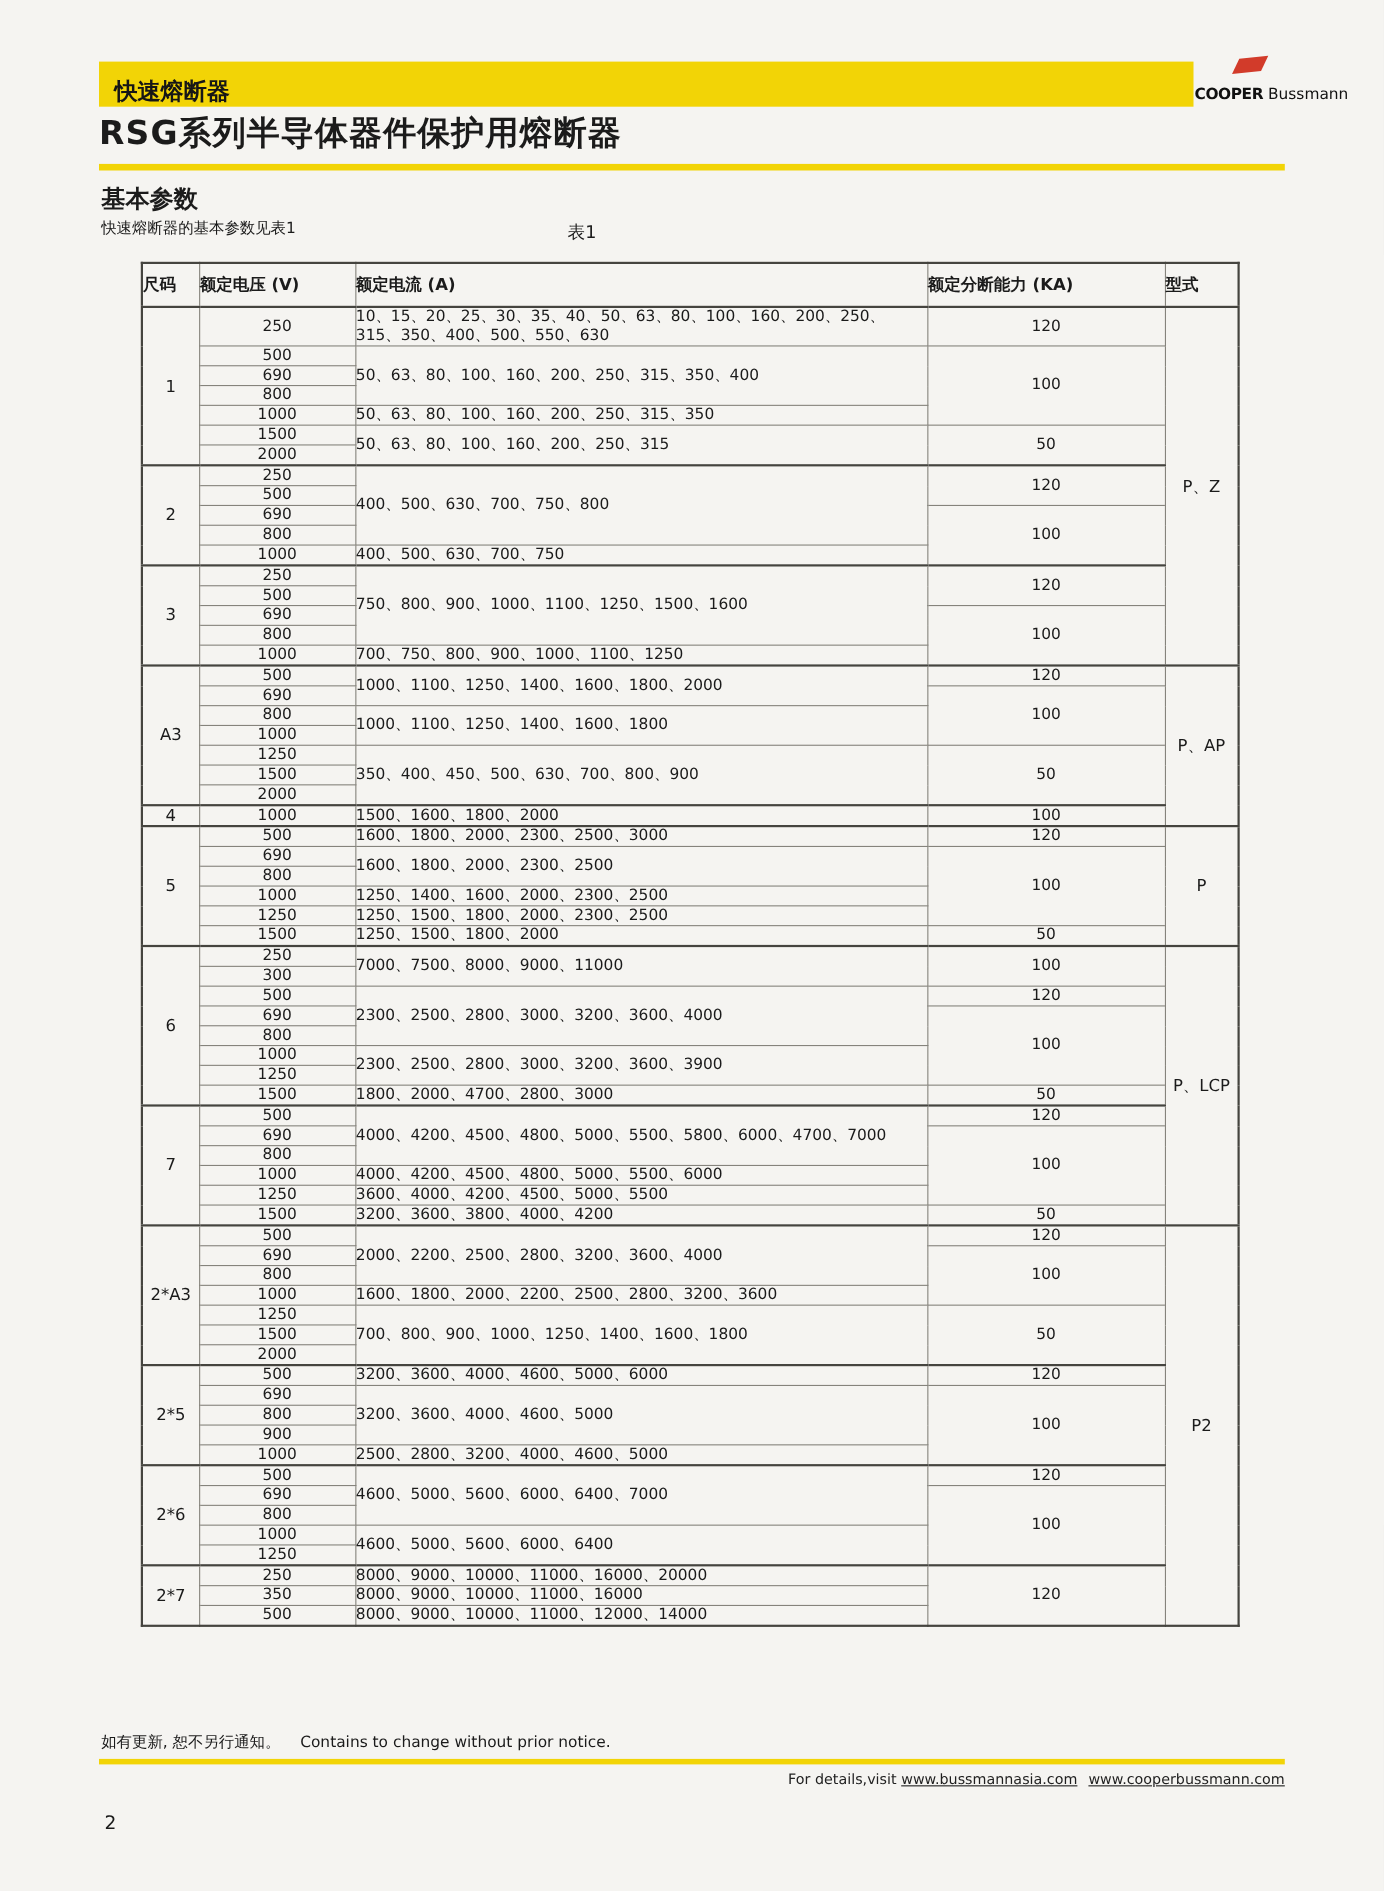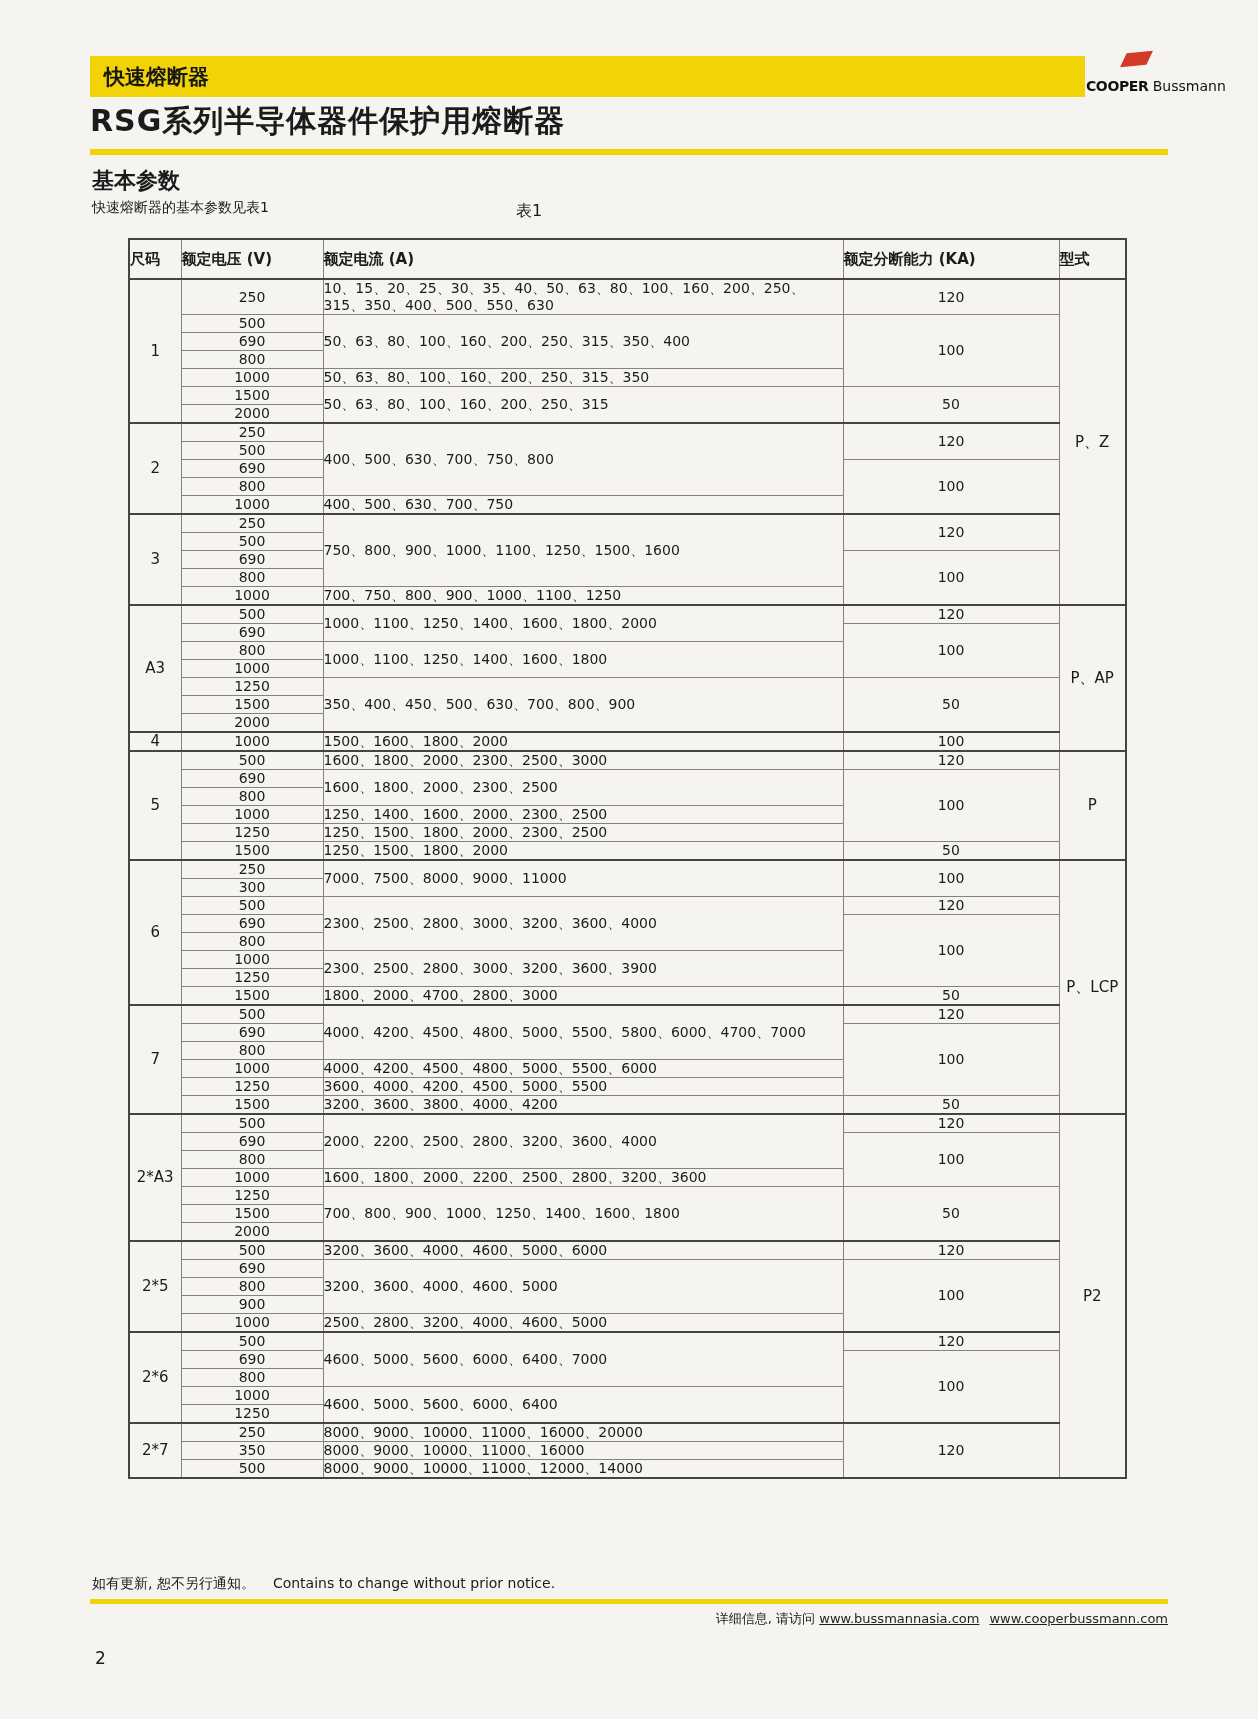--- a/index.html
+++ b/index.html
@@ -6,21 +6,21 @@
   html, body { background: #e8e8e6; }
   body {
     width: 1258px; height: 1719px; position: relative;
     background: #f5f4f1;
     font-family: "DejaVu Sans", "Liberation Sans", sans-serif;
     color: #1b1b1b;
   }
   
   .banner {
     position: absolute; left: 90px; top: 56px; width: 995px; height: 41px;
-    background: #f2d406; display: flex; align-items: center;
+    background: #f2d406; display: flex; align-items: flex-end;
     padding-left: 14px; font-size: 21px; font-weight: bold; color: #161616;
   }
   .logo { position: absolute; left: 1086px; top: 52px; width: 86px; }
   .logo-flag {
     width: 25px; height: 14px; background: #d23b2a;
     margin-left: 38px; transform: skew(-30deg) rotate(-6deg);
   }
   .logo-text { font-size: 14px; margin-top: 12px; white-space: nowrap; color: #111; }
   .logo-text .bold { font-weight: 800; letter-spacing: -0.4px; }
   .page-title { position: absolute; left: 90px; top: 101px; font-size: 30px; font-weight: bold; letter-spacing: 1px; }
@@ -366,17 +366,17 @@
       </tbody>
   </table>
 </div>
 
 <div class="foot-note">
   <span>如有更新, 恕不另行通知。</span><span class="en">Contains to change without prior notice.</span>
 </div>
 <div class="rule-bottom"></div>
 <div class="foot-links">
   <div>
-    <span>详细信息, 请访问</span>
+    <span>For details,visit</span>
     <a>www.bussmannasia.com</a><span class="sep"></span><a>www.cooperbussmann.com</a>
   </div>
 </div>
 <div class="page-num">2</div>
 
 </body></html>

